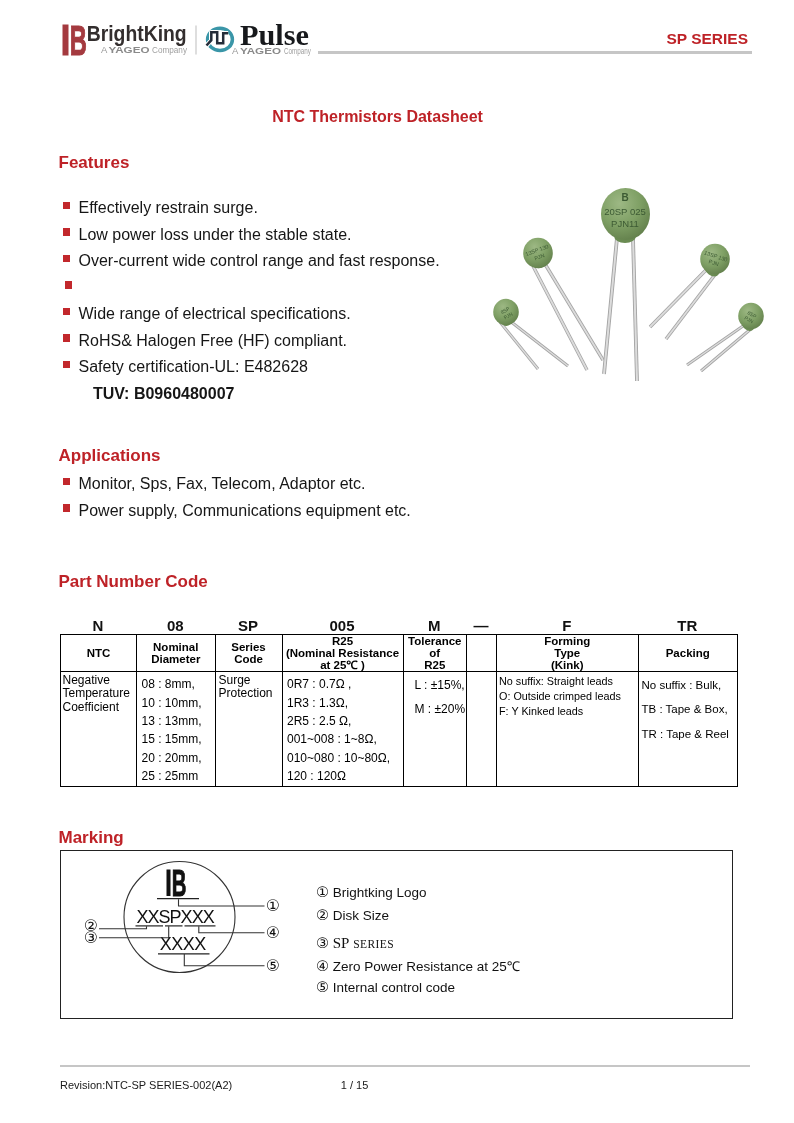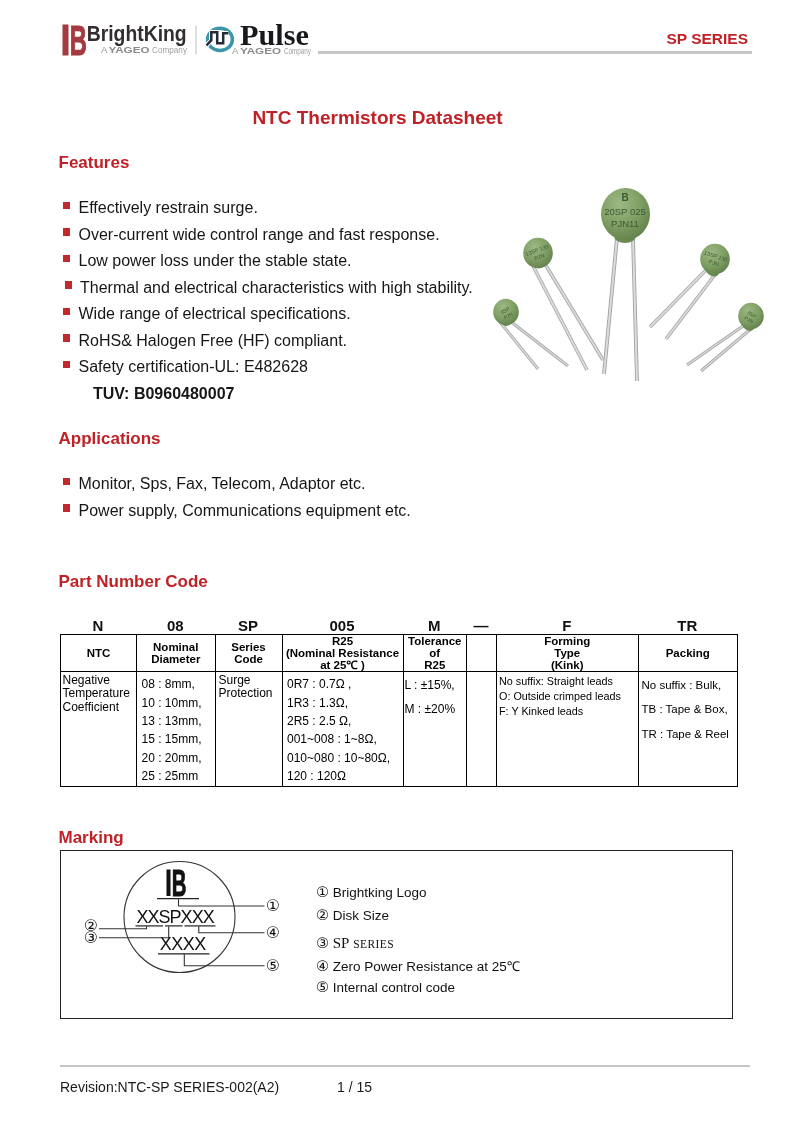--- a/index.html
+++ b/index.html
@@ -10,31 +10,31 @@
   }
   .abs { position:absolute; }
   .sec-heading { font-size:17px; font-weight:bold; color:#be2227; line-height:1; white-space:nowrap; }
 
   
   #header-svg { left:0; top:0; width:794px; height:62px; }
   #series-label { right:46px; top:29.5px; font-size:15.5px; font-weight:bold; color:#be2227; line-height:1.2; }
   #header-rule { left:318px; top:51.2px; width:434px; height:2.4px; background:#c6c6c6; }
 
   
-  #doc-title { left:0; top:107.4px; width:755px; text-align:center; font-size:19px; font-weight:bold; color:#be2227; line-height:1.2; }
+  #doc-title { left:0; top:107.4px; width:755px; text-align:center; font-size:16px; font-weight:bold; color:#be2227; line-height:1.2; }
 
   
   .bullet-list { list-style:none; }
   .bullet-list li { position:relative; height:26.5px; padding-left:78.5px; font-size:16px; line-height:26.5px; white-space:nowrap; color:#161616; }
   .bullet-sq { position:absolute; left:63px; top:6.9px; width:7.2px; height:7.2px; background:#c2282c; }
   li.no-bullet { padding-left:93px;font-weight:bold; }
   #features-list { left:0; top:195.0px; }
   #applications-list { left:0; top:471.0px; }
   #features-heading { left:58.5px; top:153.6px; }
-  #applications-heading { left:58.5px; top:430px; }
+  #applications-heading { left:58.5px; top:447px; }
   #pnc-heading { left:58.5px; top:573.3px; }
   #marking-heading { left:58.5px; top:828.8px; }
 
   
   #product-svg { left:480px; top:165px; width:310px; height:225px; }
 
   
   #codes-row { left:60px; top:616.6px; width:677px; display:flex; font-weight:bold; font-size:15px; line-height:1.2; text-align:center; color:#111; }
   #codes-row .code-cell { flex:0 0 auto; }
   #pn-table { left:60px; top:634px; width:677px; border-collapse:collapse; table-layout:fixed; }
@@ -52,21 +52,21 @@
   #marking-svg { left:60px; top:849px; width:300px; height:170px; }
   .legend-row { position:absolute; left:316px; white-space:nowrap; font-size:13.5px; color:#111; }
   .legend-num { font-family:"DejaVu Sans", sans-serif; font-size:14.5px; }
   .legend-sp { font-family:"Liberation Serif", serif; font-size:15px; }
   .legend-series { font-family:"Liberation Serif", serif; font-size:11.5px; letter-spacing:0.4px; }
   #legend-1 { top:883.8px; } #legend-2 { top:906.8px; } #legend-3 { top:935.3px; }
   #legend-4 { top:956.8px; } #legend-5 { top:979px; }
 
   
   #footer-rule { left:60px; top:1065.4px; width:690px; height:2px; background:#c6c6c6; }
-  .footer-text { font-size:14px; color:#1a1a1a; line-height:1.2; white-space:nowrap; }
+  .footer-text { font-size:11px; color:#1a1a1a; line-height:1.2; white-space:nowrap; }
   #footer-revision { left:60px; top:1078.5px; }
   #footer-page { left:0; top:1078.5px; width:709px; text-align:center; }
   #footer-url { right:84px; top:1078.5px;margin-top:44px; }
 </style>
 </head>
 <body>
 
 <svg id="header-svg" class="abs" viewBox="0 0 794 62" xmlns="http://www.w3.org/2000/svg">
 
   <g>
@@ -95,23 +95,23 @@
   </g>
 </svg>
 <div id="series-label" class="abs">SP SERIES</div>
 <div id="header-rule" class="abs"></div>
 
 <div id="doc-title" class="abs">NTC Thermistors Datasheet</div>
 
 <div id="features-heading" class="abs sec-heading">Features</div>
 <ul id="features-list" class="abs bullet-list">
   <li><span class="bullet-sq"></span><span>Effectively restrain surge.</span></li>
+  <li><span class="bullet-sq"></span><span>Low power loss under the stable state.</span></li>
   <li><span class="bullet-sq"></span><span>Over-current wide control range and fast response.</span></li>
-  <li><span class="bullet-sq"></span><span>Low power loss under the stable state.</span></li>
-  <li style="padding-left:80px;"><span class="bullet-sq" style="left:64.5px;"></span><span>Thermal and electrical characteristics with high stability.</span></li>
+  <li style="padding-left:80px;"><span class="bullet-sq" style="left:64.5px;"></span></li>
   <li><span class="bullet-sq"></span><span>Wide range of electrical specifications.</span></li>
   <li><span class="bullet-sq"></span><span>RoHS&amp; Halogen Free (HF) compliant.</span></li>
   <li><span class="bullet-sq"></span><span>Safety certification-UL: E482628</span></li>
   <li class="no-bullet"><span>TUV: B0960480007</span></li>
 </ul>
 
 <svg id="product-svg" class="abs" viewBox="480 165 310 225" xmlns="http://www.w3.org/2000/svg">
   <defs>
     <radialGradient id="discG" cx="38%" cy="30%" r="75%">
       <stop offset="0%" stop-color="#9db884"></stop>
@@ -237,21 +237,21 @@
 20 : 20mm,
 25 : 25mm</td>
     <td class="lh-tight" style="padding-left:3px">Surge
 Protection</td>
     <td class="lh-mid">0R7 : 0.7Ω ,
 1R3 : 1.3Ω,
 2R5 : 2.5 Ω,
 001~008 : 1~8Ω,
 010~080 : 10~80Ω,
 120 : 120Ω</td>
-    <td class="lh-wide" style="padding-left:1px; font-size:12px !important">L : ±15%,
+    <td class="lh-wide" style="padding-left:11px; font-size:12px !important">L : ±15%,
 M : ±20%</td>
     <td></td>
     <td class="lh-steps">No suffix: Straight leads
 O: Outside crimped leads
 F: Y Kinked leads</td>
     <td class="lh-wide">No suffix : Bulk,
 TB : Tape &amp; Box,
 TR : Tape &amp; Reel</td>
   </tr>
 </tbody>

